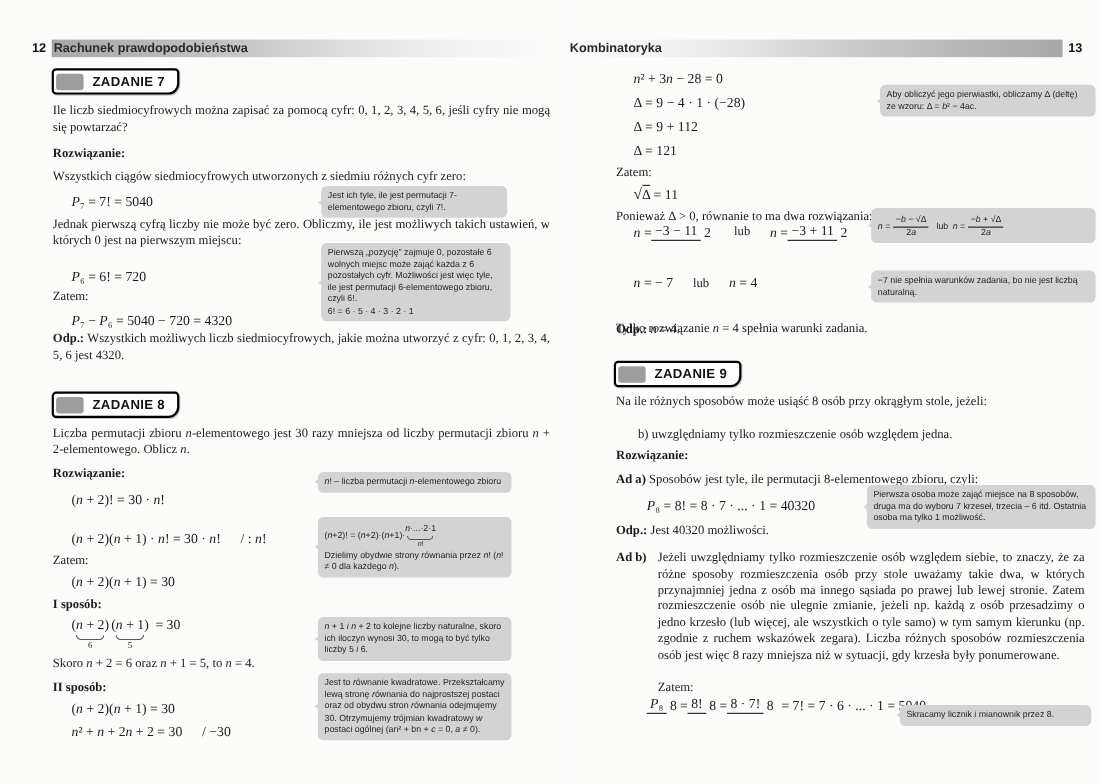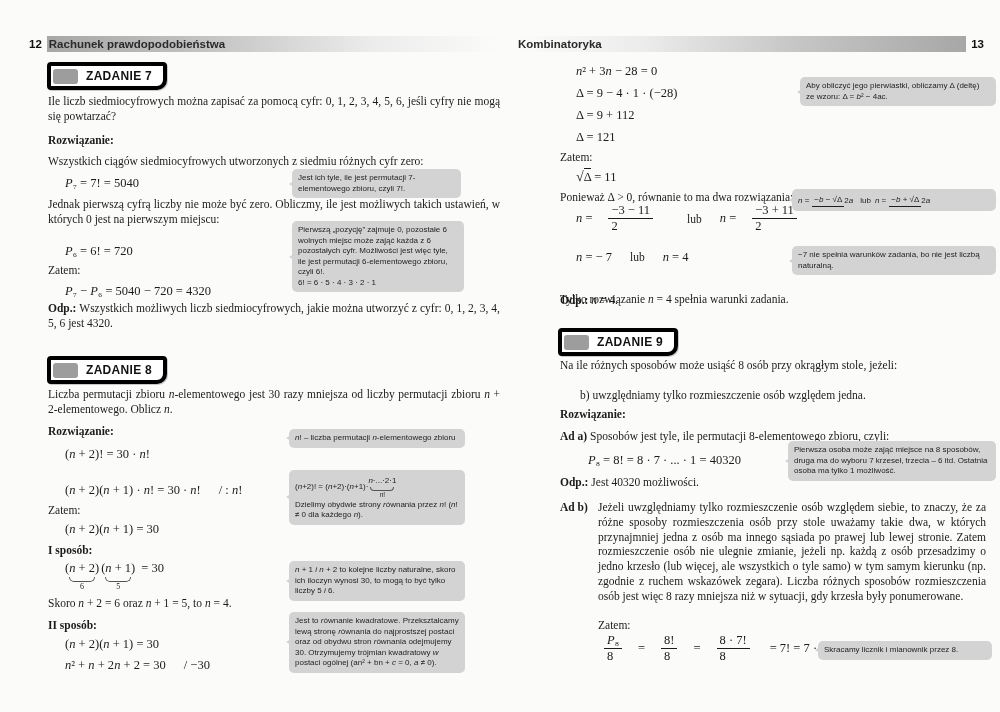--- a/index.html
+++ b/index.html
@@ -15,21 +15,21 @@
   
   .hdr{position:absolute;top:36px;display:flex;align-items:center;gap:5px;
        font-family:"Liberation Sans","DejaVu Sans",sans-serif;font-size:11.5px;font-weight:bold;}
   .pgnum{color:#111;}
   .bar{height:16px;display:flex;align-items:center;font-size:11.5px;color:#2a2a2a;}
   .bar-left{flex:1;background:linear-gradient(90deg,#a7a7a7 0%,#c6c6c6 38%,#ececec 72%,#fbfbfa 100%);padding-left:2px;}
   .bar-right{flex:1;background:linear-gradient(270deg,#a7a7a7 0%,#c6c6c6 38%,#ececec 72%,#fbfbfa 100%);padding-right:6px;}
 
   
   .badge{position:absolute;display:inline-flex;align-items:center;height:20px;
-         background:#fff;border:4px solid #000000;border-radius:4px 4px 10px 4px;
+         background:#fff;border:2px solid #000000;border-radius:4px 4px 10px 4px;
          box-shadow:1px 1px 0 #c9c9c9;padding-right:11px;
          font-family:"Liberation Sans","DejaVu Sans",sans-serif;font-weight:bold;font-size:12px;letter-spacing:.3px;color:#121212;}
   .badge-tab{width:25px;height:15px;background:#9d9d9d;border-radius:3px;margin:0 8px 0 2px;}
 
   
   .para{position:absolute;font-size:11.5px;line-height:15px;text-align:justify;}
   .line{position:absolute;font-size:11.5px;line-height:15px;white-space:nowrap;}
   .lbl{font-weight:bold;}
   .eq{position:absolute;font-size:12.5px;line-height:16px;white-space:nowrap;}
   .eq .op{margin-left:18px;}
@@ -37,25 +37,25 @@
 
   
   .callout{position:absolute;background:#d3d3d3;border-radius:5px;padding:4px 6px;
            font-family:"Liberation Sans","DejaVu Sans",sans-serif;font-size:8px;line-height:10.5px;color:#1e1e1e;text-align:left;}
   .callout::before{content:"";position:absolute;left:-8px;top:50%;transform:translateY(-50%);
            border:5px solid transparent;border-right:8px solid #d3d3d3;}
   .callout .cl{display:block;}
 
   
   .eqrow{position:absolute;display:flex;align-items:center;font-size:12.5px;white-space:nowrap;}
-  .frac{display:inline-flex;flex-direction:column;align-items:flex-start;margin:0 16px;}
+  .frac{display:inline-flex;align-items:flex-end;margin:0 0;}
   .frac .num{border-bottom:1px solid #1b1b1b;padding:0 3px;text-align:center;}
   .frac .den{padding:0 3px;text-align:center;}
   .lub{margin:0 18px;font-size:11.5px;}
-  .minifrac{display:inline-flex;flex-direction:row;align-items:center;margin:0 3px;font-size:8px;}
+  .minifrac{display:inline-flex;flex-direction:column;align-items:center;margin:0 3px;font-size:8px;}
   .minifrac .num{border-bottom:1px solid #1e1e1e;padding:0 2px;text-align:center;}
   .crow{display:flex;align-items:center;margin-top:2px;}
 
   
   .sqrt-sign{font-size:14px;}
   .ovl{border-top:1px solid #1b1b1b;padding-top:1px;}
 
   
   .ub-eq{display:flex;align-items:flex-start;}
   .ub{display:inline-flex;flex-direction:column;align-items:center;margin-right:2px;}

